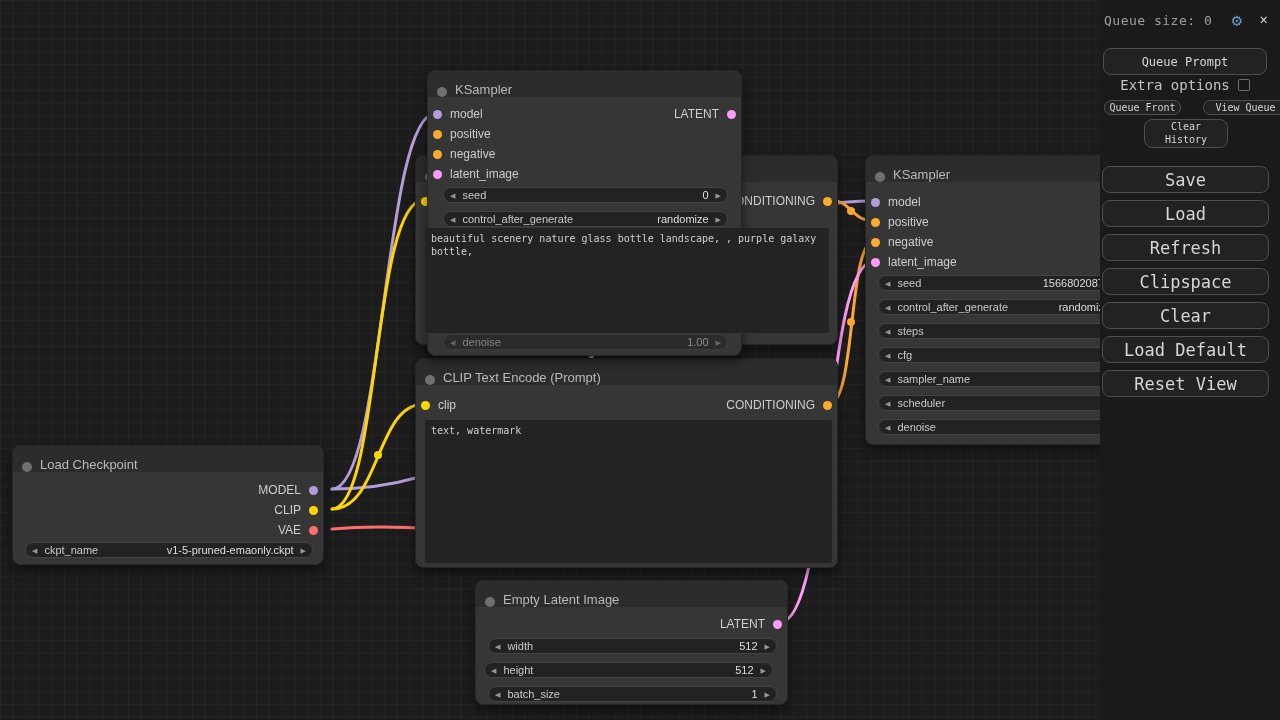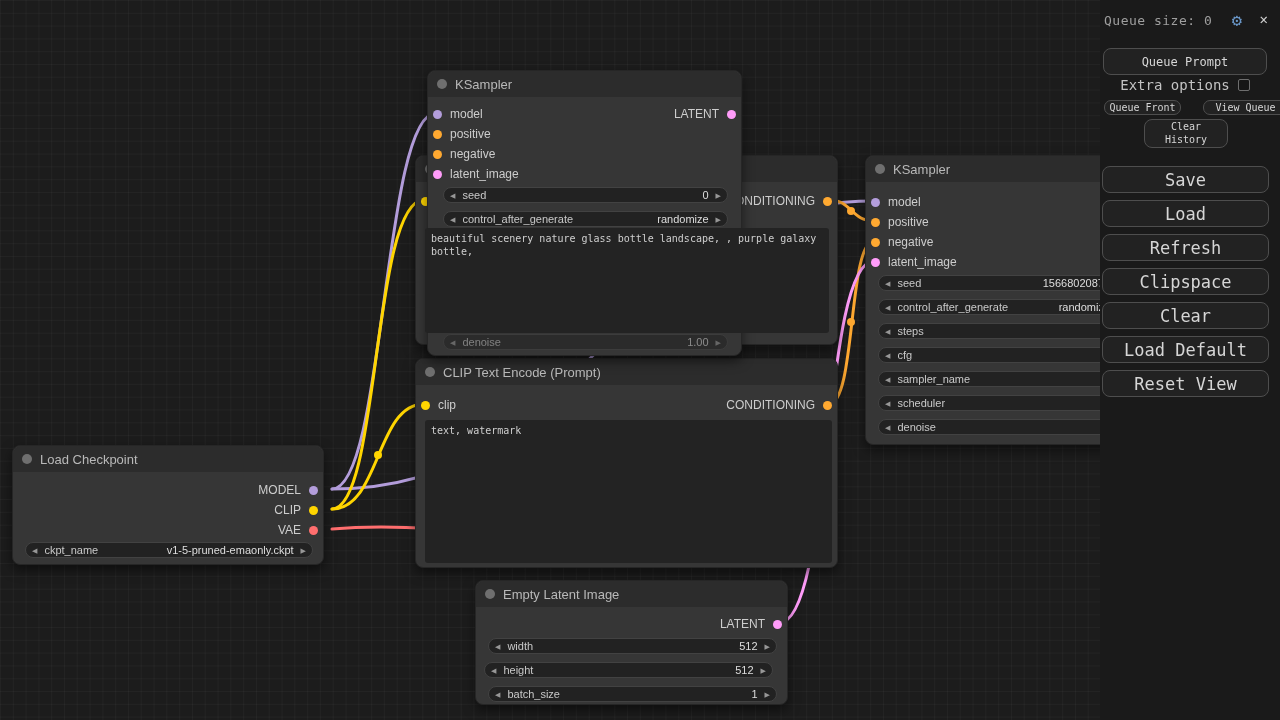--- a/index.html
+++ b/index.html
@@ -14,21 +14,21 @@
       linear-gradient(90deg, rgba(255,255,255,0.030) 1px, transparent 1px);
     background-size:12.8px 12.8px; }
 
   #wires { position:absolute; inset:0; z-index:1; pointer-events:none; }
   #wires path { fill:none; stroke-width:3; stroke-linecap:round; }
 
   
   .node { position:absolute; background:#363636; border-radius:8px;
     box-shadow:0 5px 12px rgba(0,0,0,0.5); border:1px solid #262626; }
   .ntitle { height:26px; background:#2c2c2c; border-radius:8px 8px 0 0;
-    display:flex; align-items:center; padding:0 9px; color:#b9b9b9; font-size:13px; }
+    display:flex; align-items:flex-end; padding:0 9px; color:#b9b9b9; font-size:13px; }
   .ndot { width:10px; height:10px; border-radius:50%; background:#6f6f6f;
     margin-right:8px; flex:0 0 auto; }
 
   .port { position:absolute; height:16px; display:flex; align-items:center;
     color:#cdcdcd; font-size:12px; white-space:nowrap; }
   .p-in  { left:5px; }
   .p-out { right:5px; flex-direction:row-reverse; }
   .dot { width:9px; height:9px; border-radius:50%; flex:0 0 auto; }
   .p-in  .plbl { margin-left:8px; }
   .p-out .plbl { margin-right:8px; }

